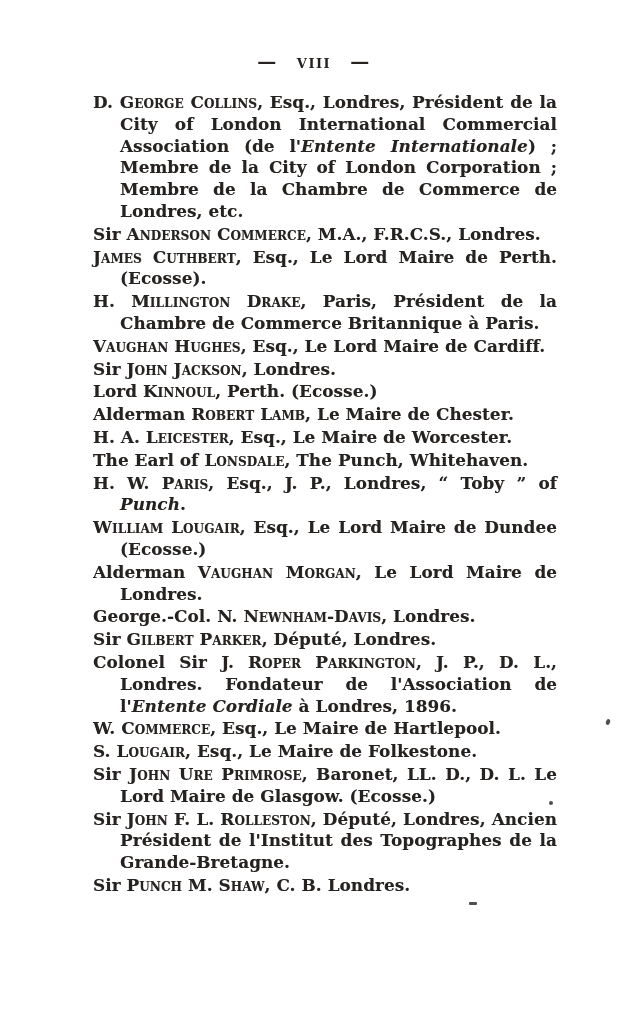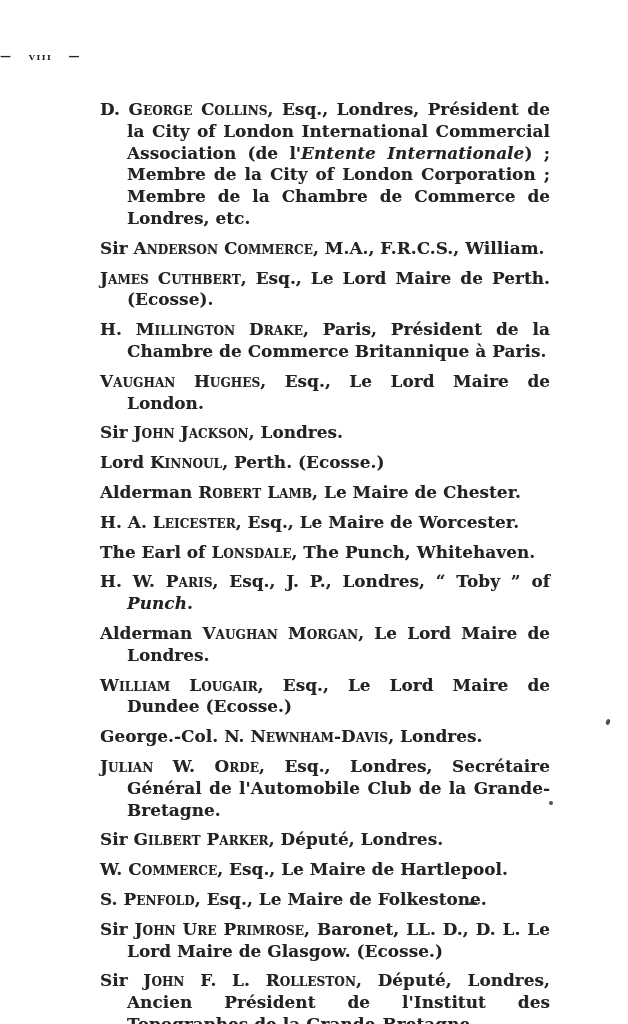--- a/index.html
+++ b/index.html
@@ -19,39 +19,39 @@
     color: var(--ink);
     font-family: "DejaVu Serif", "Liberation Serif", serif;
     font-weight: 700;
     overflow: hidden;
   }
   .running-head {
     position: absolute;
     top: 50px;
     left: 0;
     width: 100%;
-    text-align: left;
-    font-size: 11px;
+    text-align: center;
+    font-size: 19px;
     letter-spacing: 1.5px;
     word-spacing: 11px;
     font-variant: small-caps;
   }
   .entries {
     position: absolute;
     top: 91px;
     left: 92px;
     width: 466px;
     font-size: 16.8px;
     line-height: 21.8px;
     text-align: justify;
     letter-spacing: 0.1px;
     text-shadow: 0.3px 0.3px 0 rgba(38,34,32,0.35);
   }
   .entry {
-    margin: 8px;
+    margin: 1px;
     padding-left: 27px;
     text-indent: -27px;
   }
   .sc { font-variant: small-caps; }
   .it { font-style: italic; }
   .speckle {
     position: absolute;
     background: var(--ink);
     opacity: 0.8;
   }
@@ -60,37 +60,37 @@
   .speckle-3 { left: 469px; top: 902px; width: 8px; height: 3px; border-radius: 1px; }
 </style>
 </head>
 <body>
 
 <div class="page">
   <div class="running-head">— viii —</div>
 
   <div class="entries">
       <p class="entry"><span>D. </span><span class="sc">George Collins</span><span>, Esq., Londres, Président de la City of London International Commercial Association (de l'</span><span class="it">Entente Internationale</span><span>) ; Membre de la City of London Corporation ; Membre de la Chambre de Commerce de Londres, etc.</span></p>
-      <p class="entry"><span>Sir </span><span class="sc">Anderson Commerce</span><span>, M.A., F.R.C.S., William.</span></p>
+      <p class="entry"><span>Sir </span><span class="sc">Anderson Commerce</span><span>, M.A., F.R.C.S., Londres.</span></p>
       <p class="entry"><span class="sc">James Cuthbert</span><span>, Esq., Le Lord Maire de Perth. (Ecosse).</span></p>
       <p class="entry"><span>H. </span><span class="sc">Millington Drake</span><span>, Paris, Président de la Chambre de Commerce Britannique à Paris.</span></p>
-      <p class="entry"><span class="sc">Vaughan Hughes</span><span>, Esq., Le Lord Maire de London.</span></p>
+      <p class="entry"><span class="sc">Vaughan Hughes</span><span>, Esq., Le Lord Maire de Cardiff.</span></p>
       <p class="entry"><span>Sir </span><span class="sc">John Jackson</span><span>, Londres.</span></p>
       <p class="entry"><span>Lord </span><span class="sc">Kinnoul</span><span>, Perth. (Ecosse.)</span></p>
       <p class="entry"><span>Alderman </span><span class="sc">Robert Lamb</span><span>, Le Maire de Chester.</span></p>
       <p class="entry"><span>H. A. </span><span class="sc">Leicester</span><span>, Esq., Le Maire de Worcester.</span></p>
       <p class="entry"><span>The Earl of </span><span class="sc">Lonsdale</span><span>, The Punch, Whitehaven.</span></p>
       <p class="entry"><span>H. W. </span><span class="sc">Paris</span><span>, Esq., J. P., Londres, “ Toby ” of </span><span class="it">Punch</span><span>.</span></p>
+      <p class="entry"><span class="sc">William Lougair</span><span>, Esq., Le Lord Maire de Dundee (Ecosse.)</span></p>
       <p class="entry"><span>Alderman </span><span class="sc">Vaughan Morgan</span><span>, Le Lord Maire de Londres.</span></p>
-      <p class="entry"><span class="sc">William Lougair</span><span>, Esq., Le Lord Maire de Dundee (Ecosse.)</span></p>
       <p class="entry"><span>George.-Col. N. </span><span class="sc">Newnham-Davis</span><span>, Londres.</span></p>
-      <p class="entry"><span class="sc">Julian W. Orde</span><span>, Esq., Londres, Secrétaire Général de l'Automobile Club de la Grande-Bretagne.</span></p>
       <p class="entry"><span>Sir </span><span class="sc">Gilbert Parker</span><span>, Député, Londres.</span></p>
+      <p class="entry"><span>Colonel Sir J. </span><span class="sc">Roper Parkington</span><span>, J. P., D. L., Londres. Fondateur de l'Association de l'</span><span class="it">Entente Cordiale</span><span> à Londres, 1896.</span></p>
       <p class="entry"><span>W. </span><span class="sc">Commerce</span><span>, Esq., Le Maire de Hartlepool.</span></p>
-      <p class="entry"><span>S. </span><span class="sc">Penfold</span><span>, Esq., Le Maire de Folkestone.</span></p>
+      <p class="entry"><span>S. </span><span class="sc">Lougair</span><span>, Esq., Le Maire de Folkestone.</span></p>
       <p class="entry"><span>Sir </span><span class="sc">John Ure Primrose</span><span>, Baronet, LL. D., D. L. Le Lord Maire de Glasgow. (Ecosse.)</span></p>
       <p class="entry"><span>Sir </span><span class="sc">John F. L. Rolleston</span><span>, Député, Londres, Ancien Président de l'Institut des Topographes de la Grande-Bretagne.</span></p>
       <p class="entry"><span>Sir </span><span class="sc">Punch M. Shaw</span><span>, C. B. Londres.</span></p>
     </div>
 
   <div class="speckle speckle-1"></div>
   <div class="speckle speckle-2"></div>
   <div class="speckle speckle-3"></div>
 </div>
 

